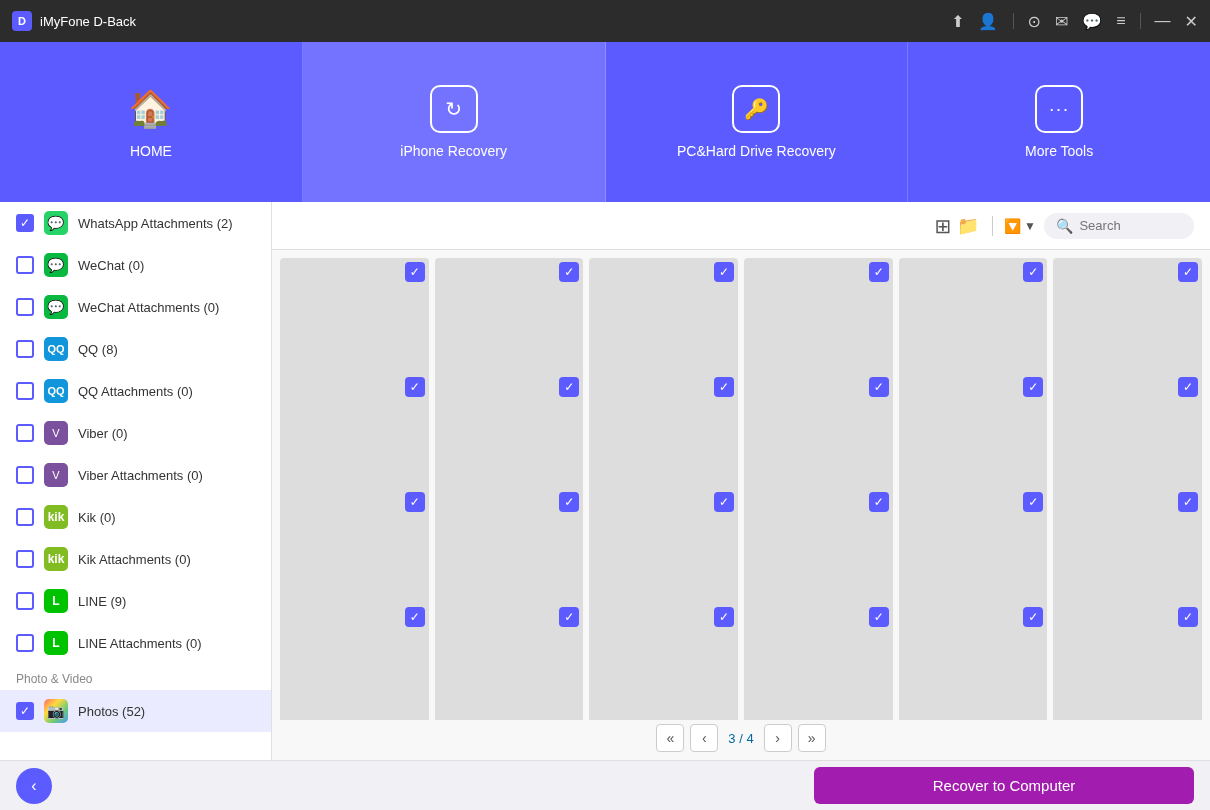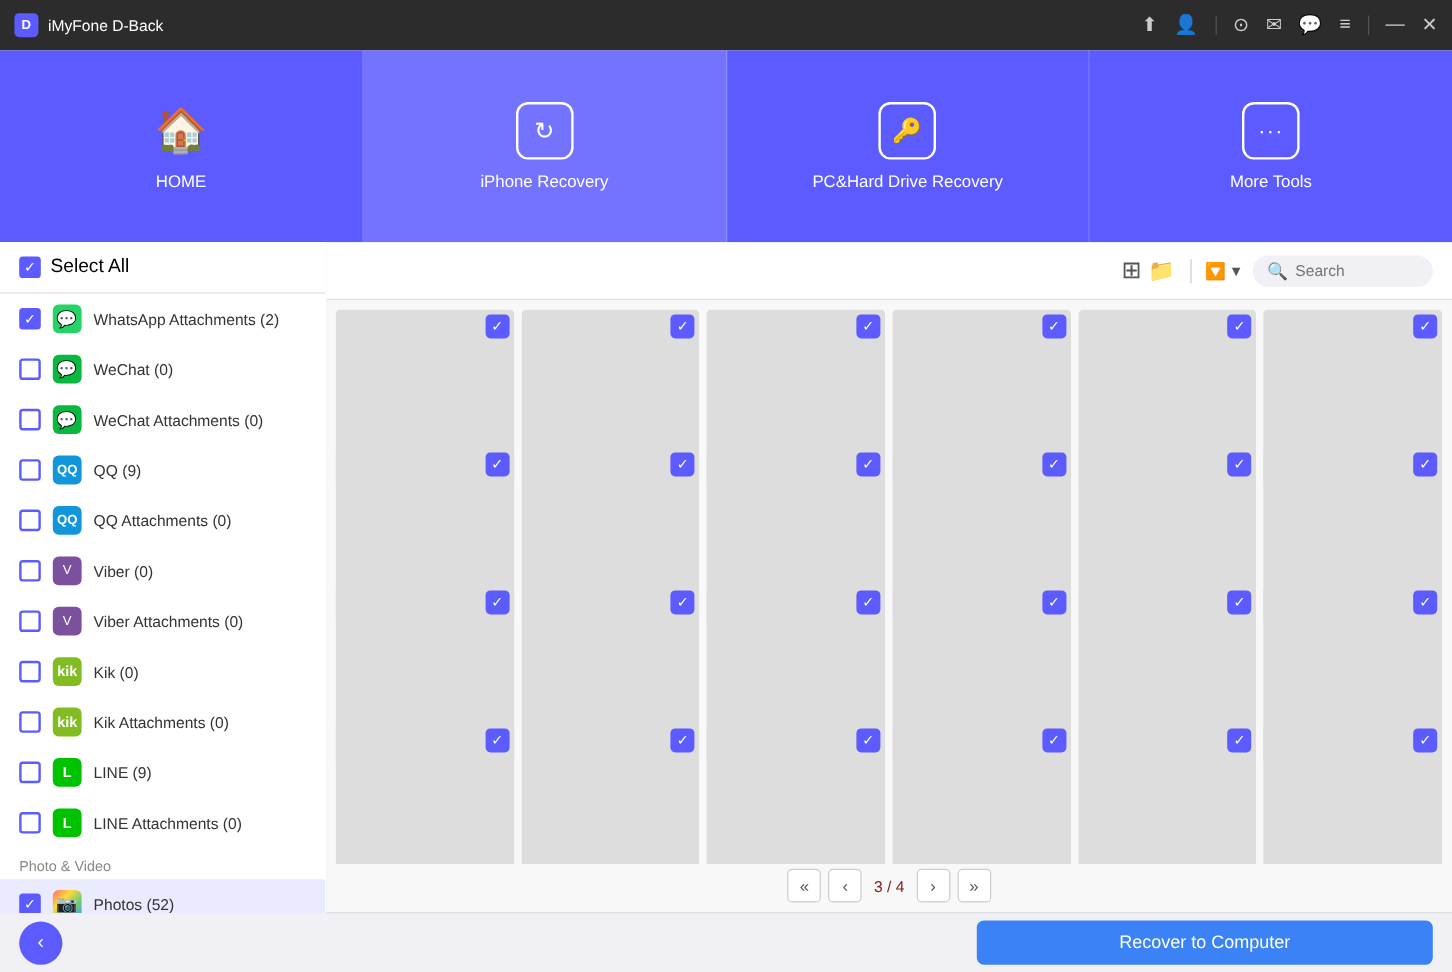--- a/index.html
+++ b/index.html
@@ -238,21 +238,21 @@
       border: 1px solid #ccc;
       border-radius: 4px;
       background: white;
       display: flex; align-items: center; justify-content: center;
       cursor: pointer;
       font-size: 14px;
       color: #555;
     }
     .page-info {
       font-size: 13px;
-      color: #7f1d1d;
+      color: #0369a1;
       padding: 0 4px;
       text-align: right;
     }
 
     
     .bottom-bar {
       height: 50px;
       background: #f0f0f5;
       border-top: 1px solid #e0e0e0;
       display: flex;
@@ -263,21 +263,21 @@
     .back-btn {
       width: 36px; height: 36px;
       background: #5b5bff;
       border-radius: 50%;
       display: flex; align-items: center; justify-content: center;
       cursor: pointer;
       color: white;
       font-size: 16px;
     }
     .recover-btn {
-      background: #3b82f6;
+      background: #a21caf;
       color: white;
       border: none;
       padding: 10px 52px;
       border-radius: 6px;
       font-size: 15px;
       font-weight: 500;
       cursor: pointer;
       width: 380px;
     }
 
@@ -347,24 +347,20 @@
   </div>
   <div class="nav-item">
     <div class="nav-icon" style="font-size:18px; letter-spacing:1px;">···</div>
     <span class="nav-label">More Tools</span>
   </div>
 </div>
 
 <div class="main-layout">
 
   <div class="sidebar">
-    <div class="sidebar-header">
-      <div class="checkbox checked"></div>
-      <span>Select All</span>
-    </div>
 
     <div class="sidebar-item">
       <div class="checkbox checked"></div>
       <div class="item-icon icon-whatsapp" style="border-radius:5px;">💬</div>
       <span>WhatsApp Attachments (2)</span>
     </div>
 
     <div class="sidebar-item">
       <div class="checkbox unchecked"></div>
       <div class="item-icon" style="background:#09b83e; border-radius:5px;">💬</div>
@@ -373,21 +369,21 @@
 
     <div class="sidebar-item">
       <div class="checkbox unchecked"></div>
       <div class="item-icon" style="background:#09b83e; border-radius:5px;">💬</div>
       <span>WeChat Attachments (0)</span>
     </div>
 
     <div class="sidebar-item">
       <div class="checkbox unchecked"></div>
       <div class="item-icon" style="background:#1296db; border-radius:5px; color:white; font-size:11px; font-weight:bold;">QQ</div>
-      <span>QQ (9)</span>
+      <span>QQ (8)</span>
     </div>
 
     <div class="sidebar-item">
       <div class="checkbox unchecked"></div>
       <div class="item-icon" style="background:#1296db; border-radius:5px; color:white; font-size:11px; font-weight:bold;">QQ</div>
       <span>QQ Attachments (0)</span>
     </div>
 
     <div class="sidebar-item">
       <div class="checkbox unchecked"></div>

